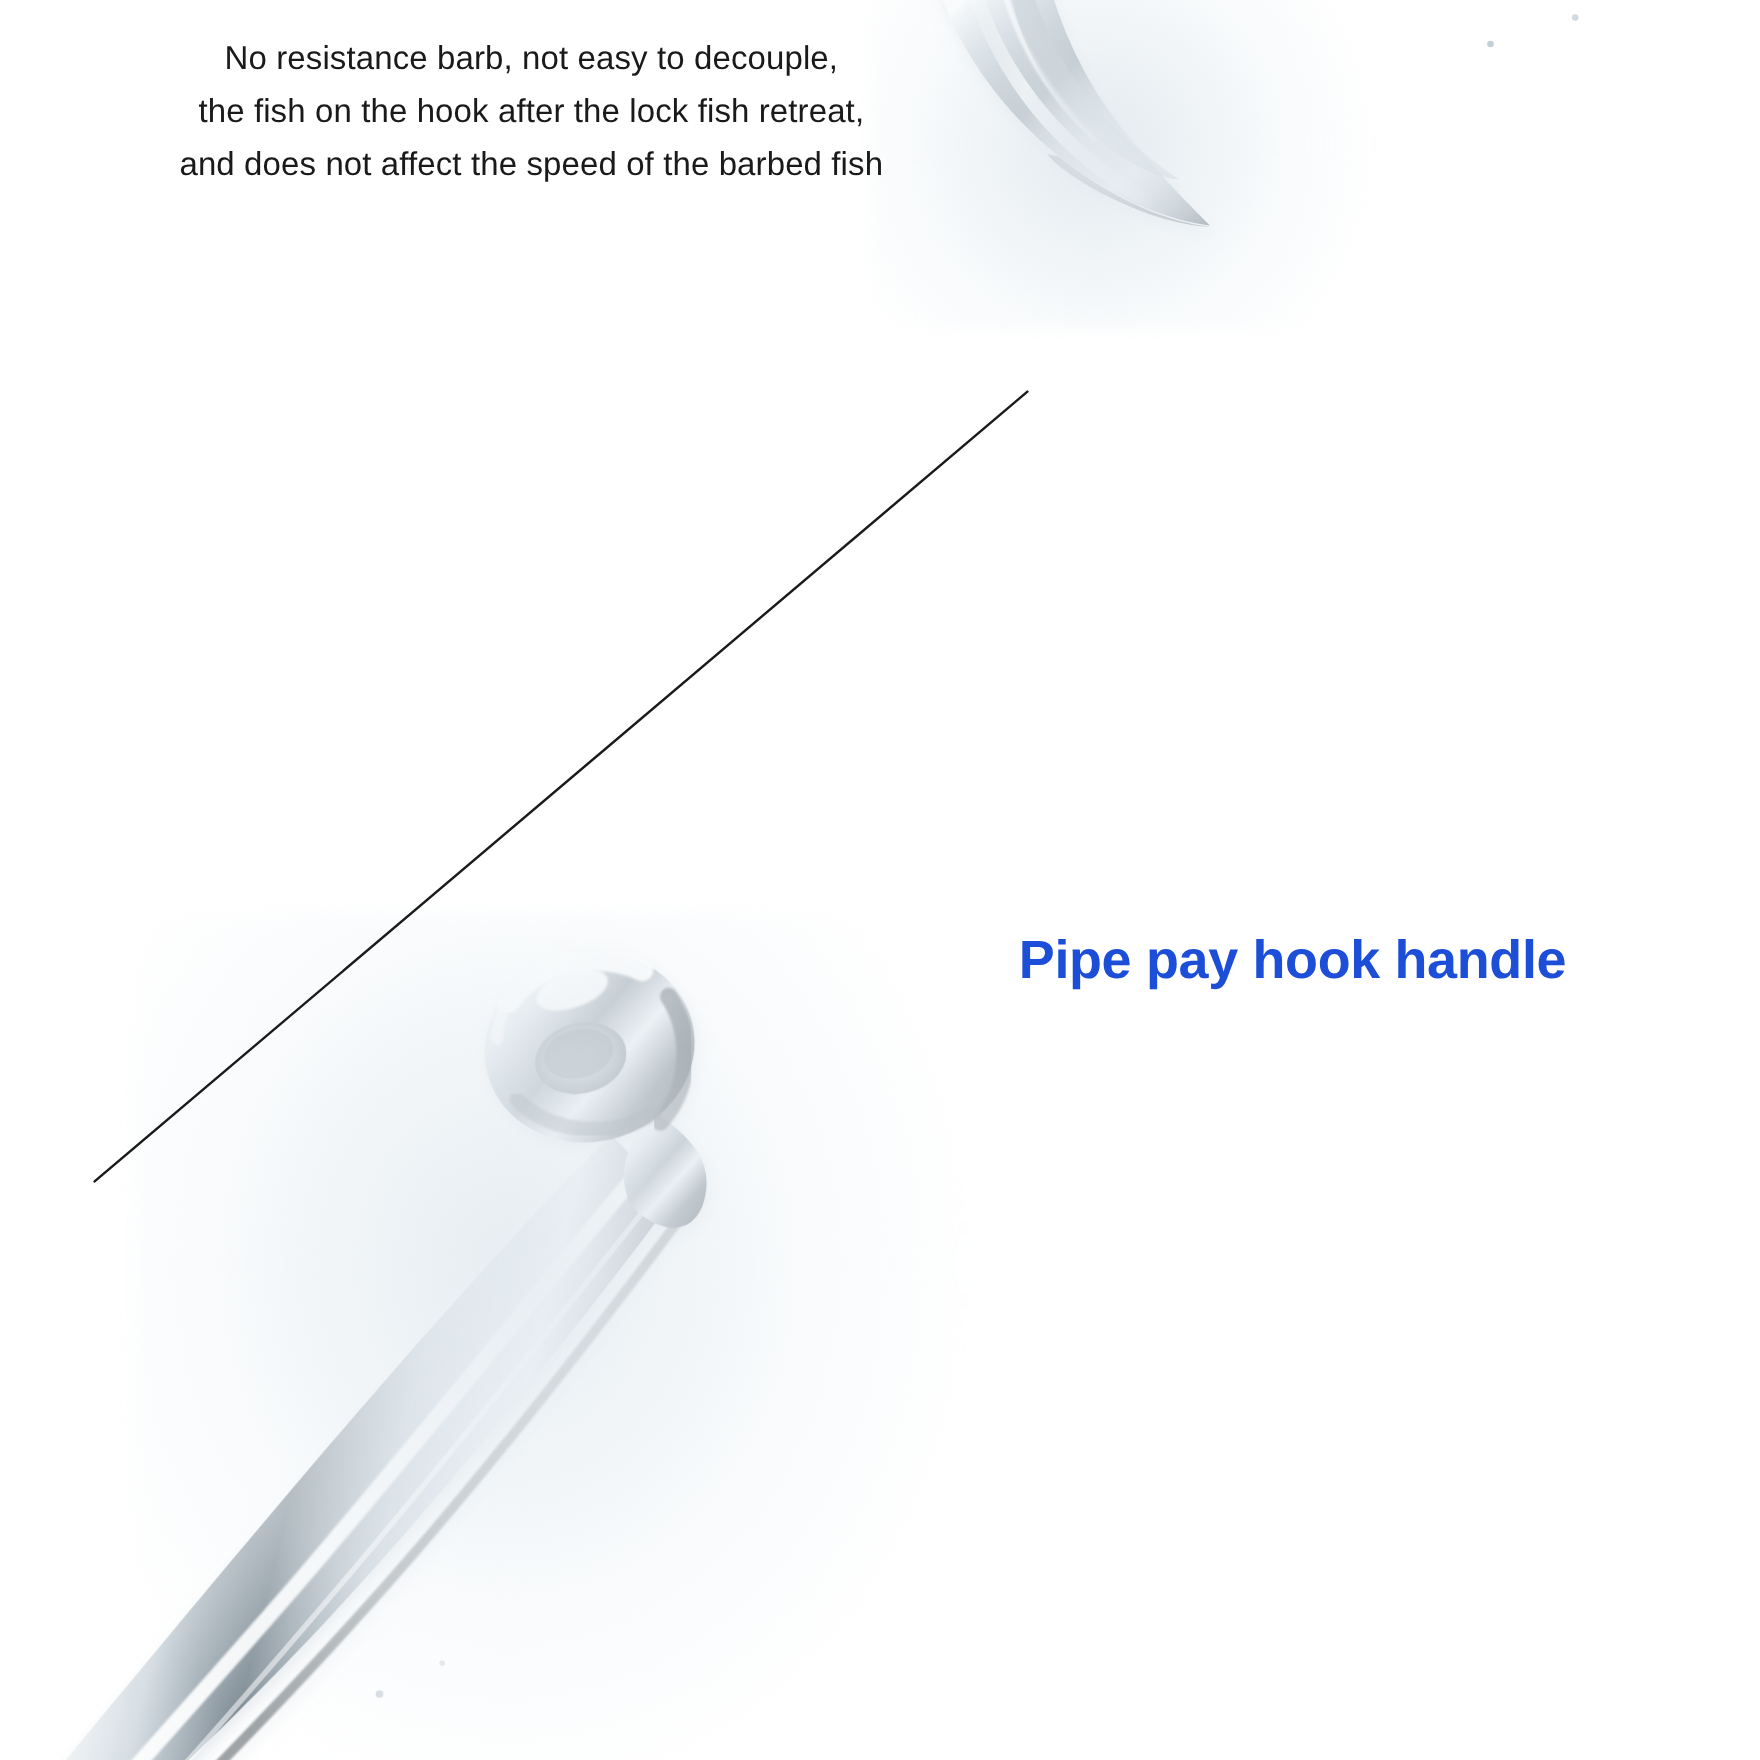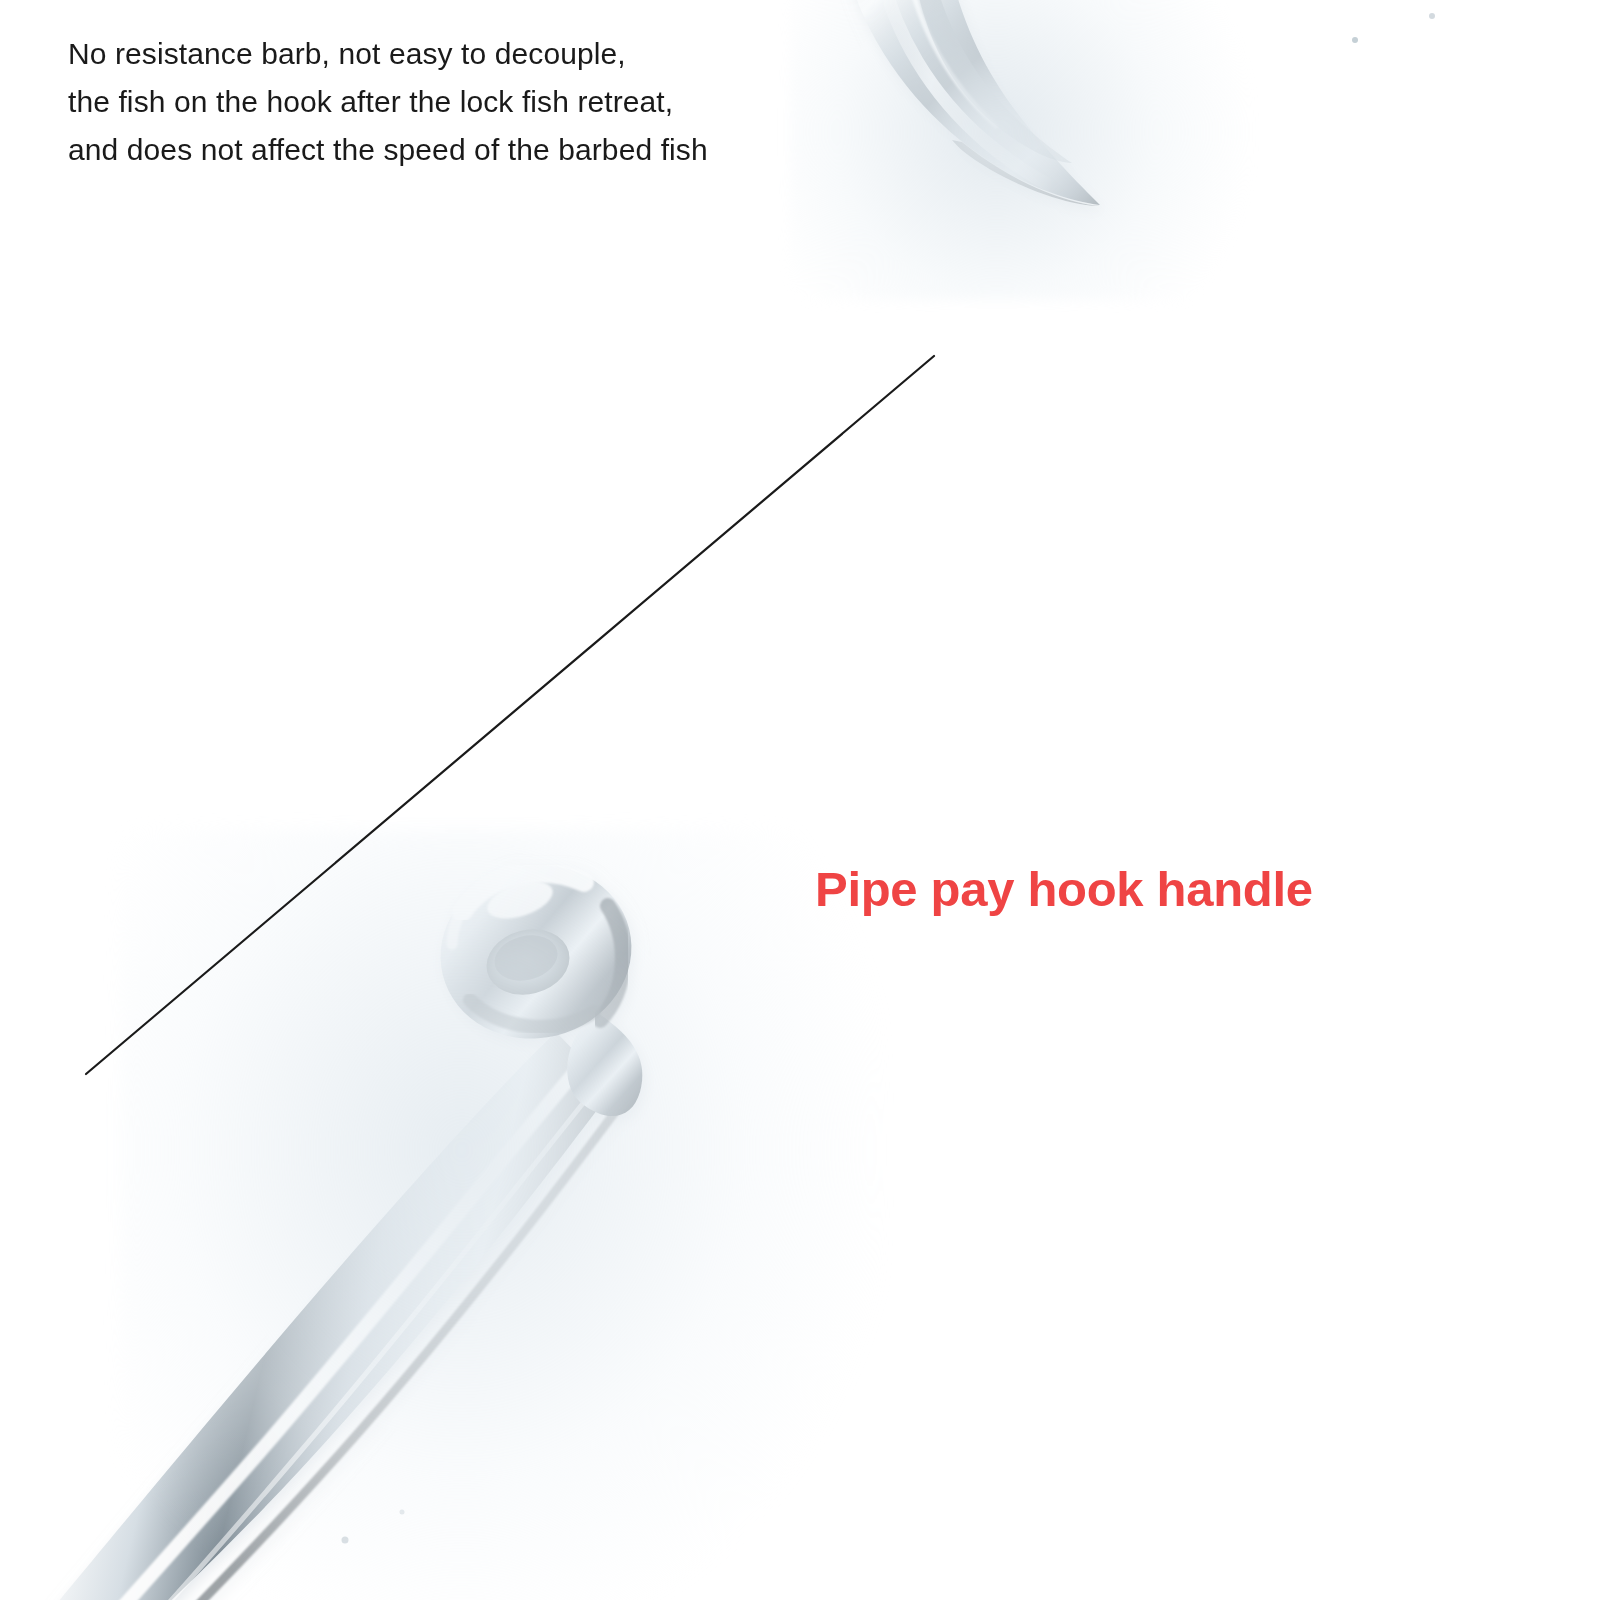--- a/index.html
+++ b/index.html
@@ -15,20 +15,21 @@
     color: #111111;
     position: relative;
   }
 
   .stage {
     position: absolute;
     left: 0; top: 0;
     width: 1600px;
     height: 1600px;
     background: #ffffff;
+    text-align: center;
   }
 
   
   .caption-top {
     position: absolute;
     left: 68px;
     top: 30px;
     width: 830px;
     font-size: 30px;
     line-height: 48px;
@@ -38,23 +39,22 @@
   }
 
   
   .heading-right {
     position: absolute;
     left: 815px;
     top: 845px;
     width: 720px;
     font-size: 49px;
     font-weight: bold;
-    color: #ef4444;
+    color: #1d4ed8;
     letter-spacing: -0.3px;
-    margin-top: 16px;
   }
   .body-right {
     position: absolute;
     left: 815px;
     top: 962px;
     width: 710px;
     font-size: 29px;
     line-height: 52px;
     color: #1a1a1a;
     white-space: pre-line;

